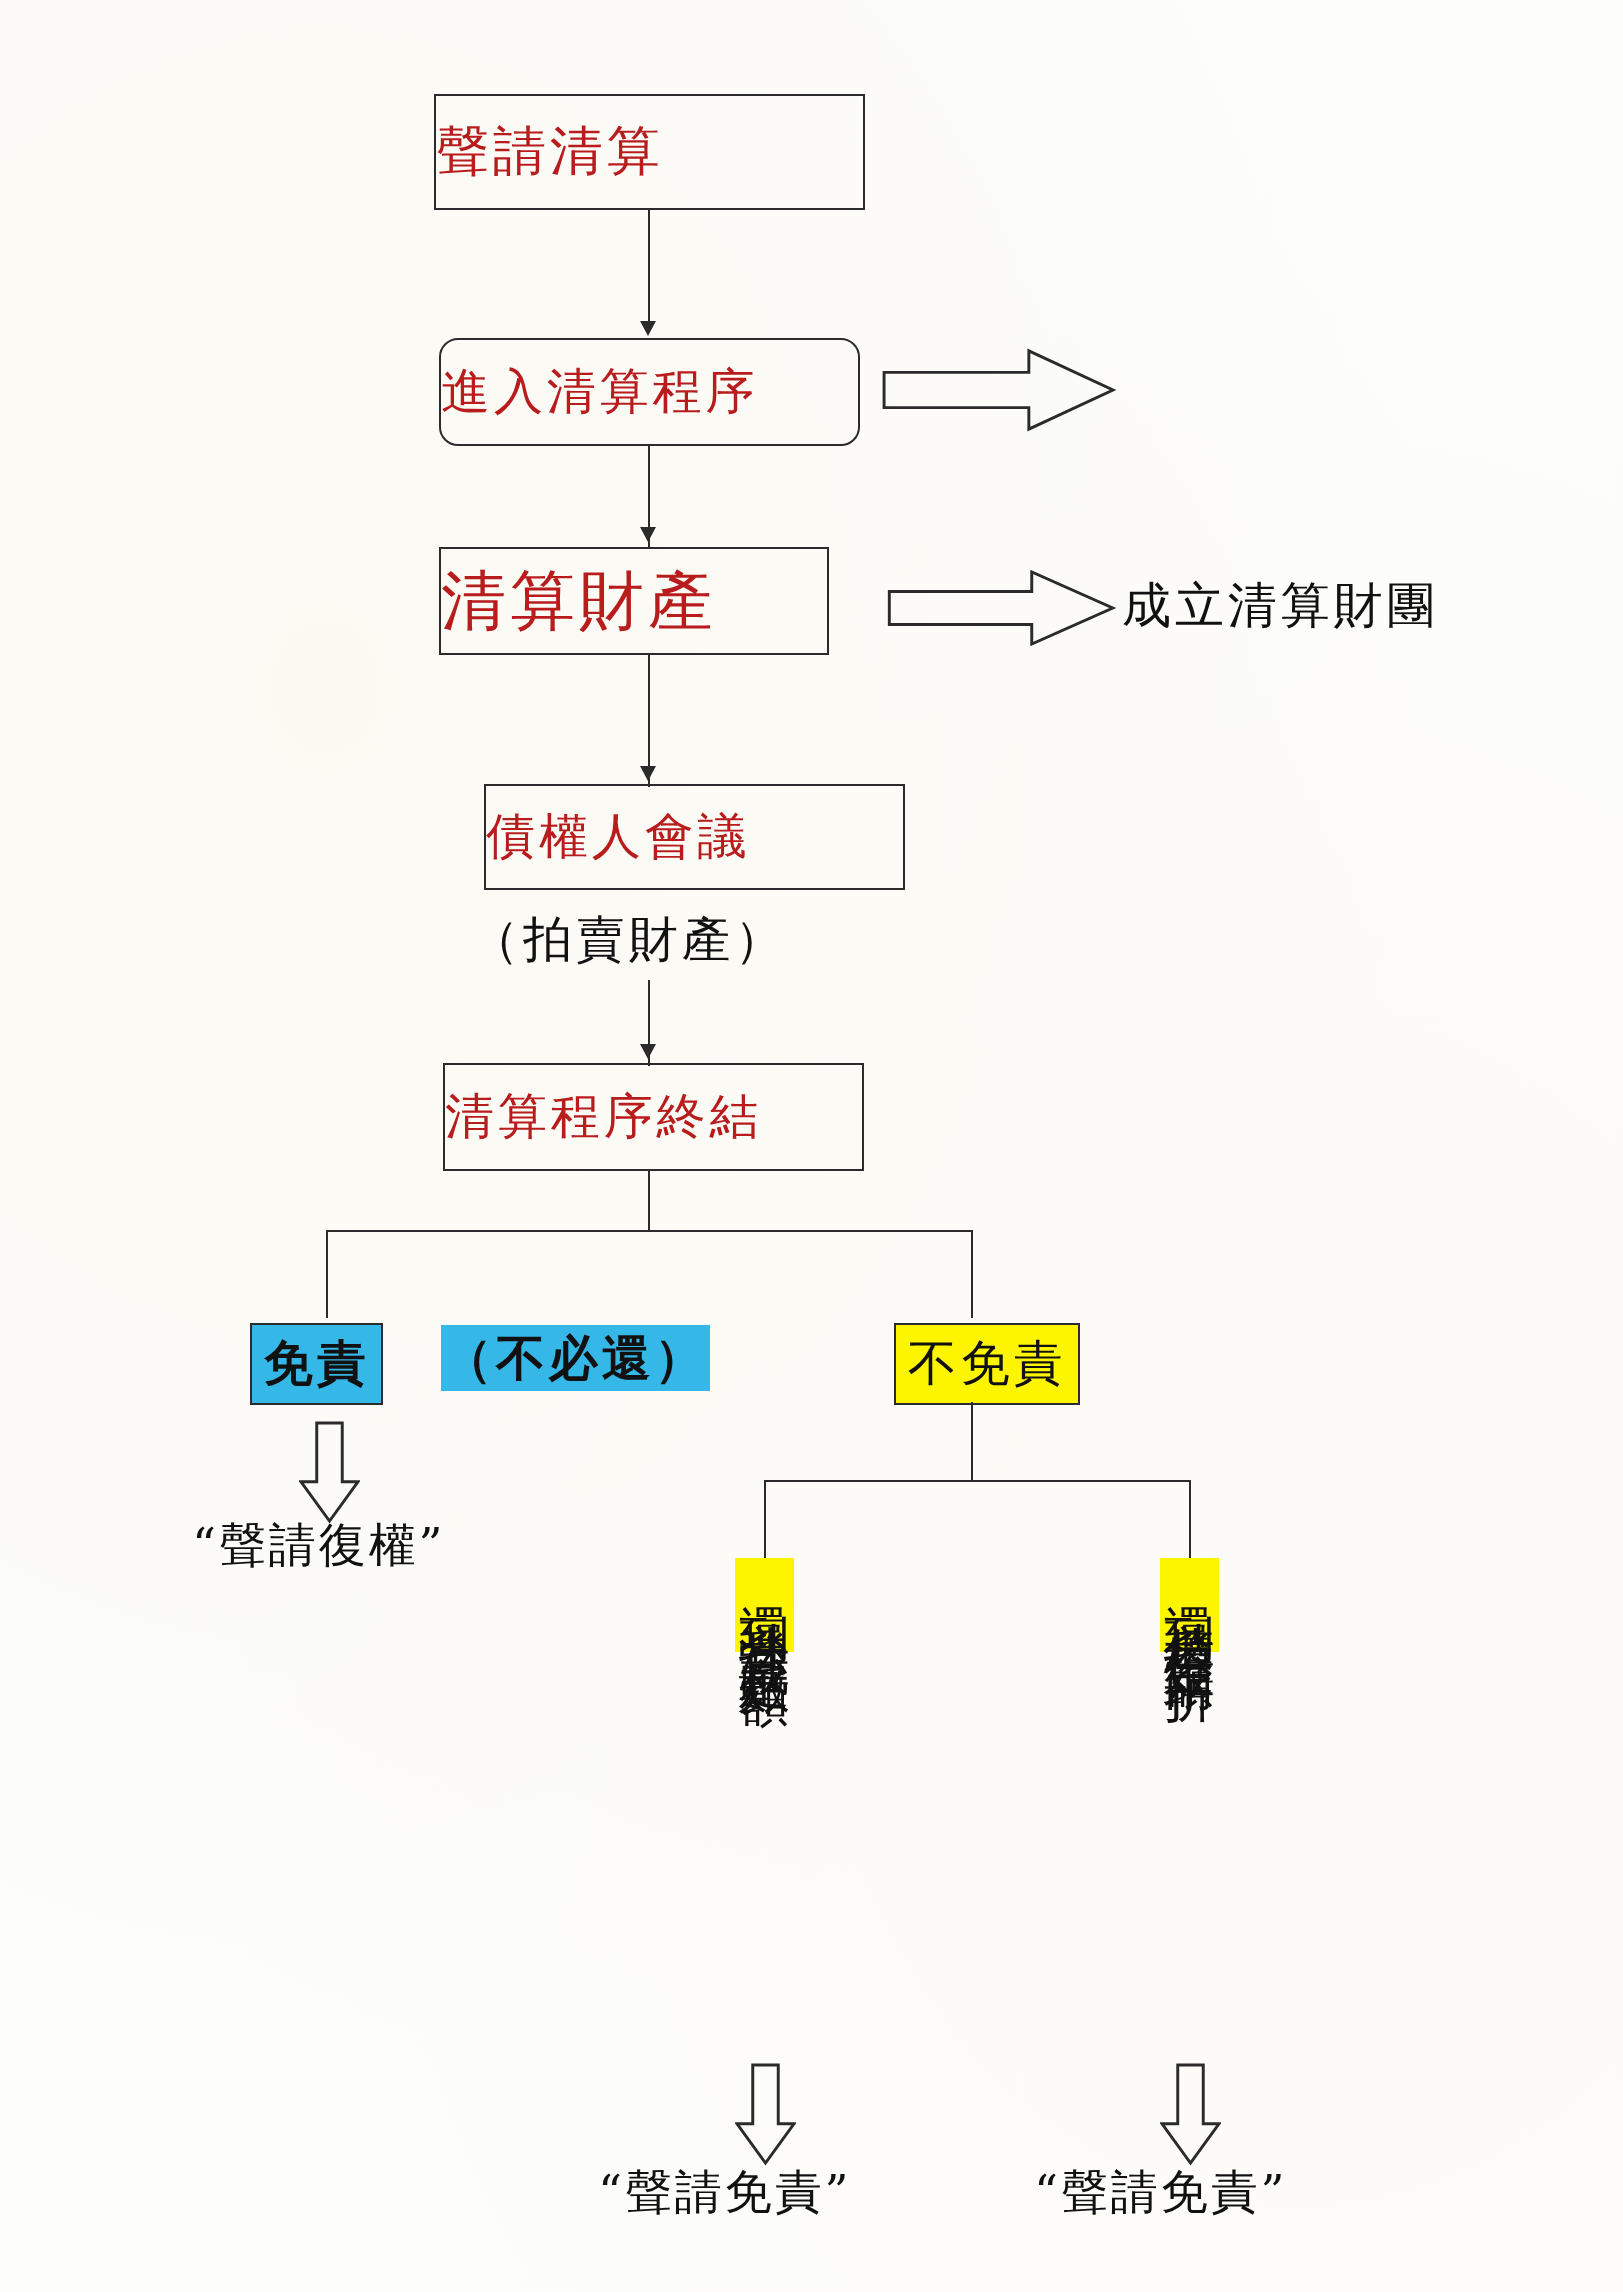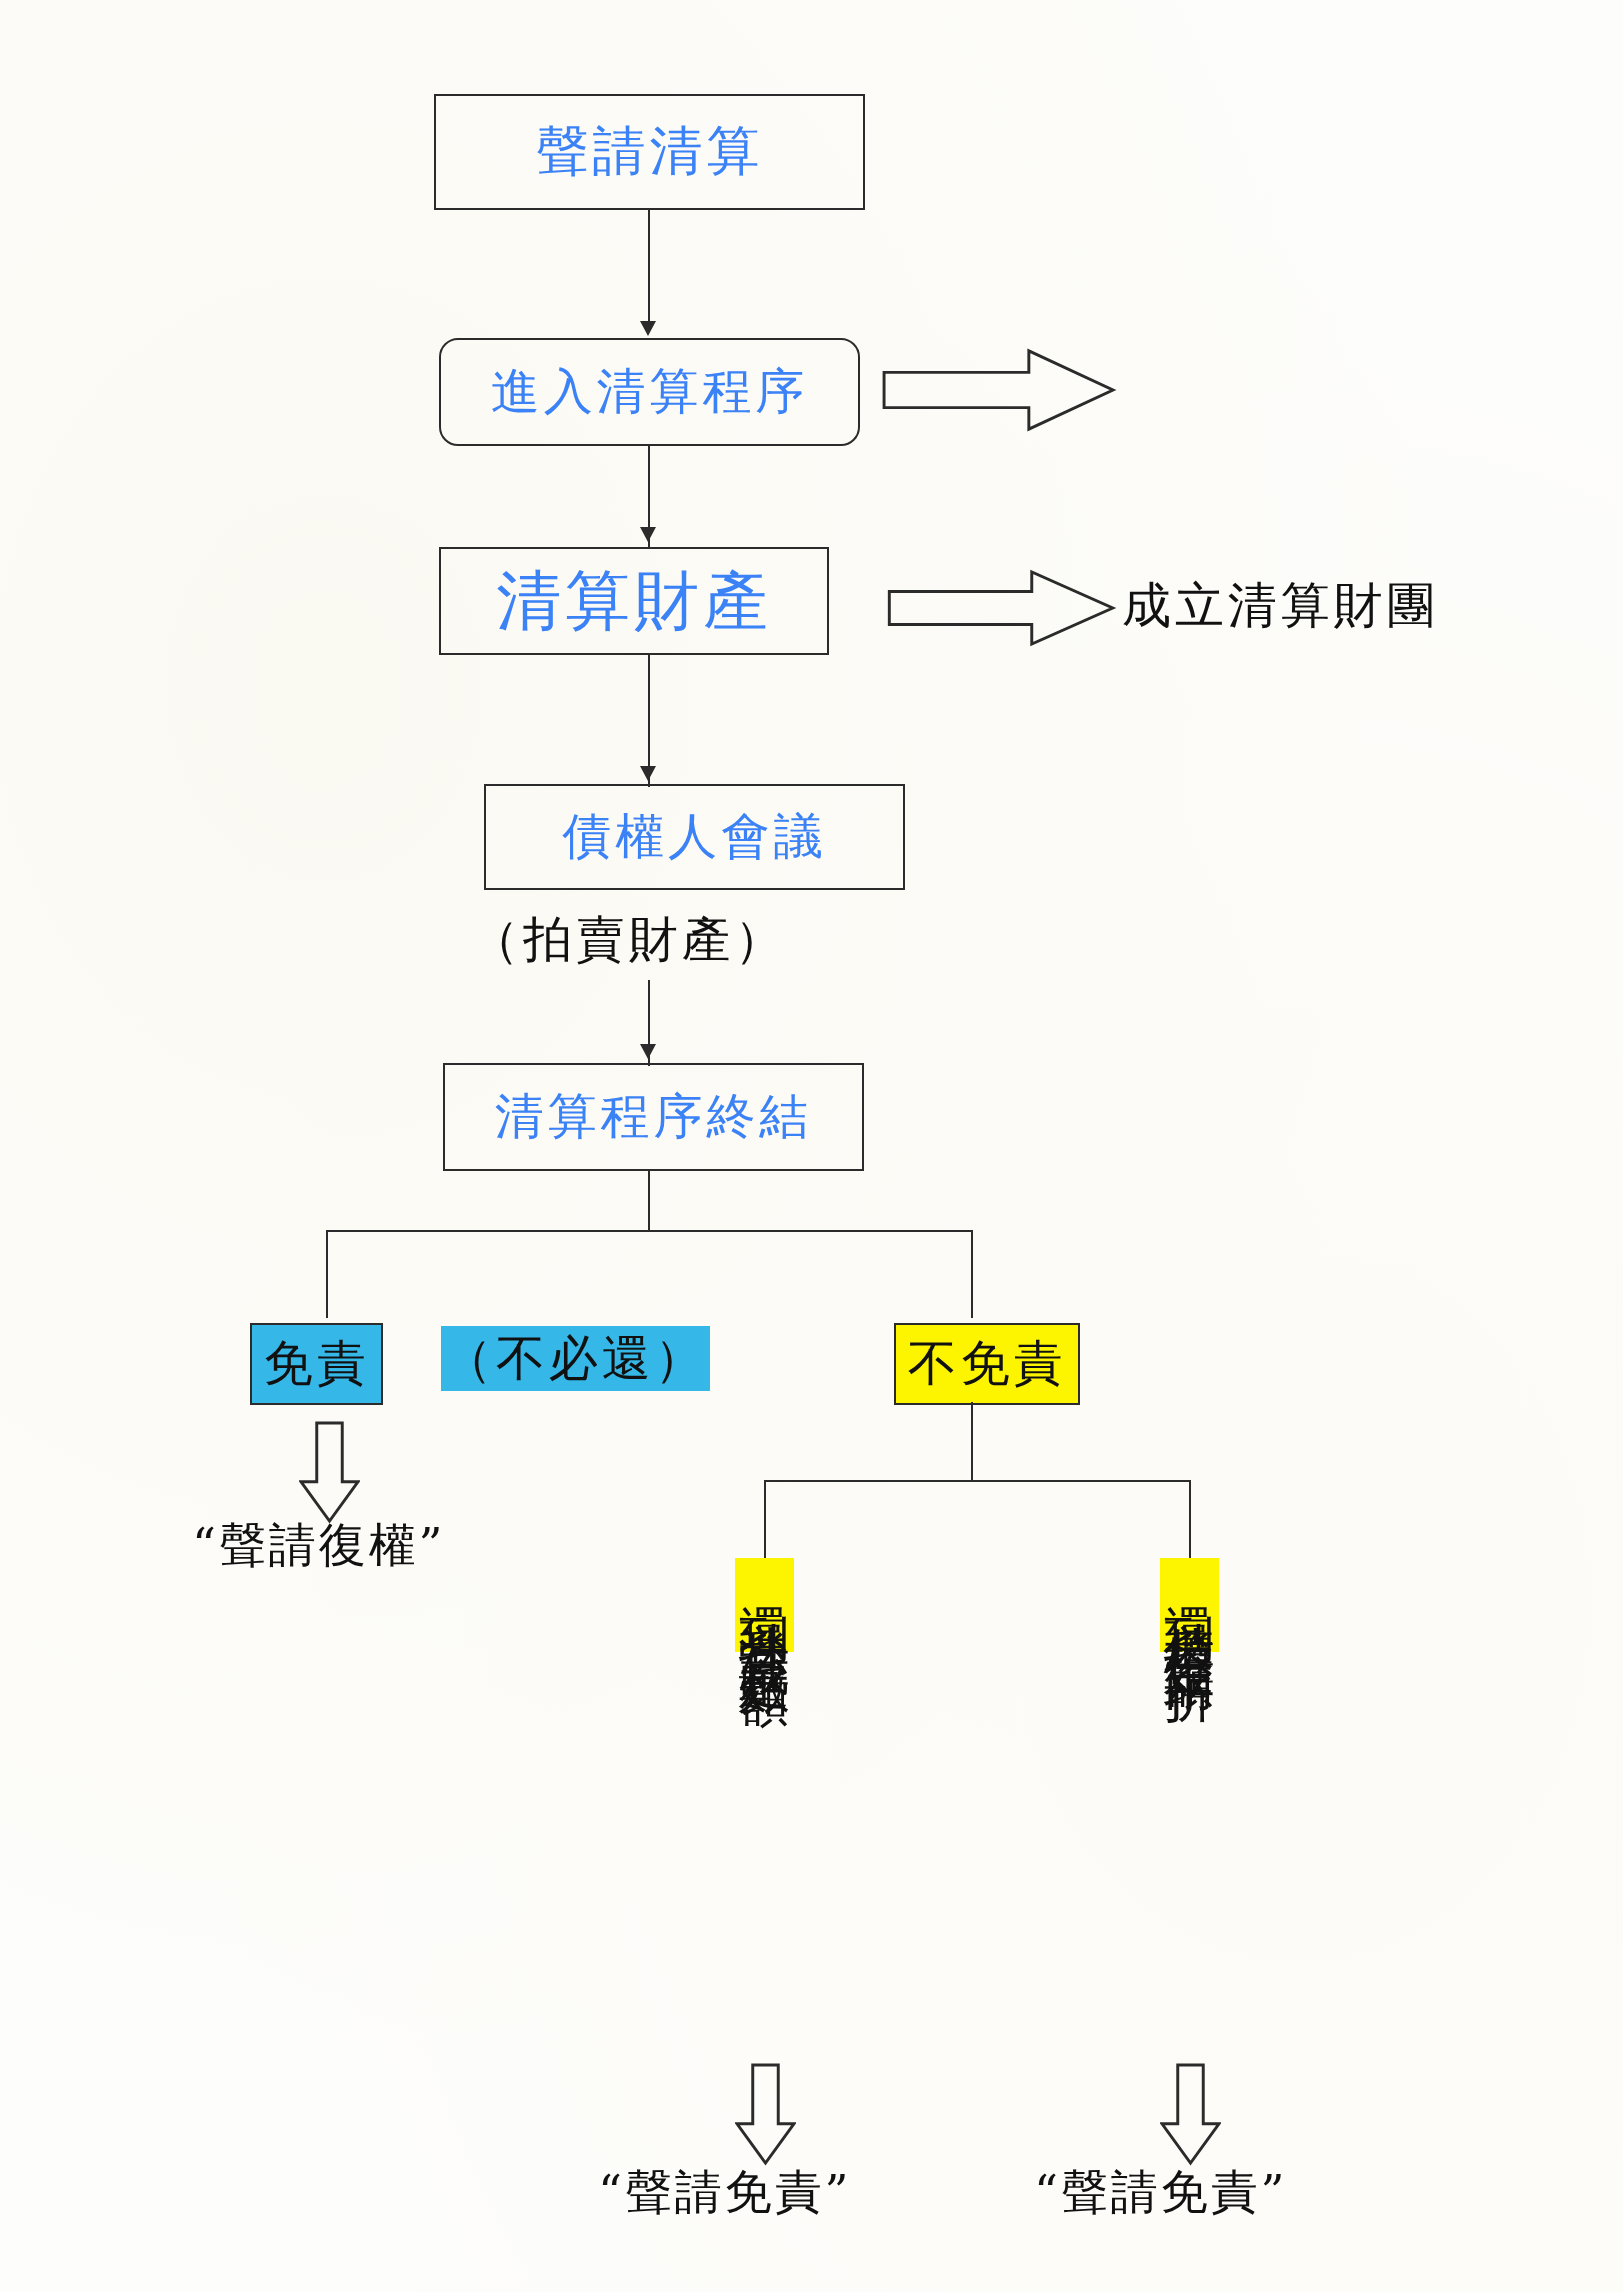--- a/index.html
+++ b/index.html
@@ -27,36 +27,36 @@
       radial-gradient(ellipse at 80% 70%, rgba(252,250,245,0.7) 0%, rgba(255,255,255,0) 60%);
     pointer-events: none;
   }
   .node {
     position: absolute;
     box-sizing: border-box;
     border: 2px solid #2b2b2b;
     background: transparent;
     display: flex;
     align-items: center;
-    justify-content: center;
-    color: #3b82f6;
+    color: #b91c1c;
     letter-spacing: 3.9px;
     white-space: nowrap;
   }
   .plain {
     position: absolute;
     color: #111111;
     white-space: nowrap;
     letter-spacing: 3.9px;
   }
   .hl-yellow {
     background: #fdf500;
   }
   .hl-blue {
     background: #35b7e8;
+    font-weight: bold;
   }
   
   .vline {
     position: absolute;
     width: 2px;
     background: #2b2b2b;
   }
   .hline {
     position: absolute;
     height: 2px;

